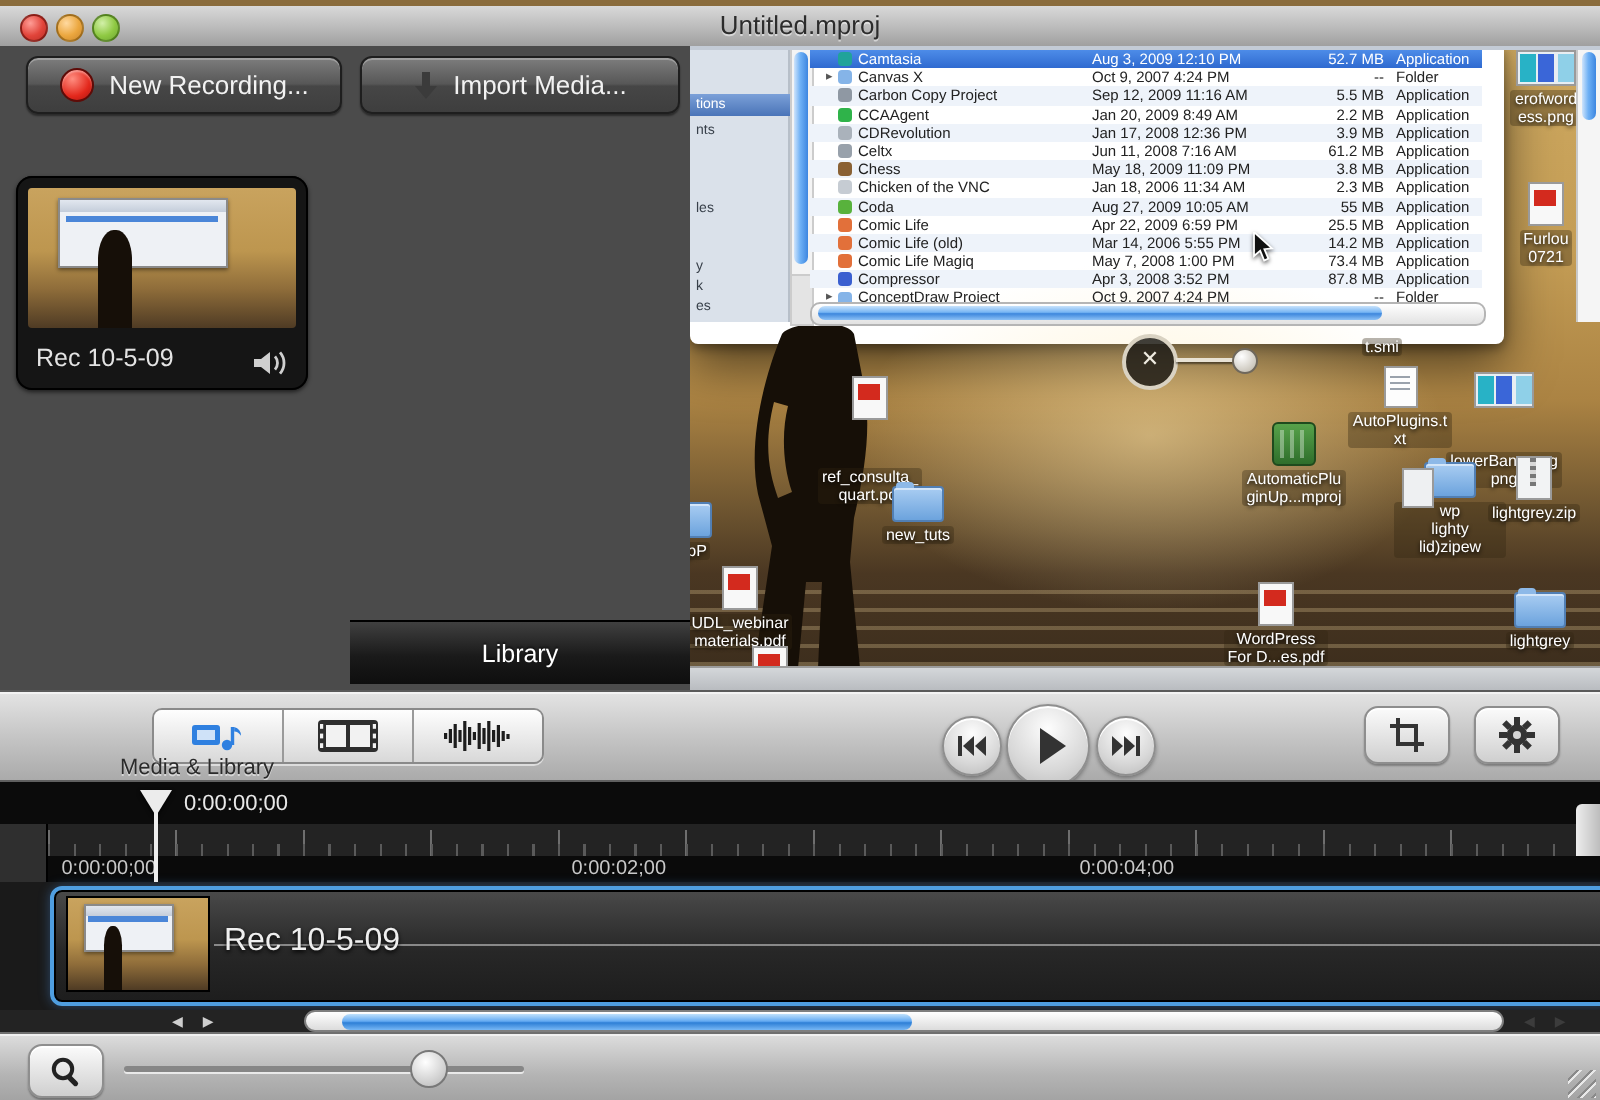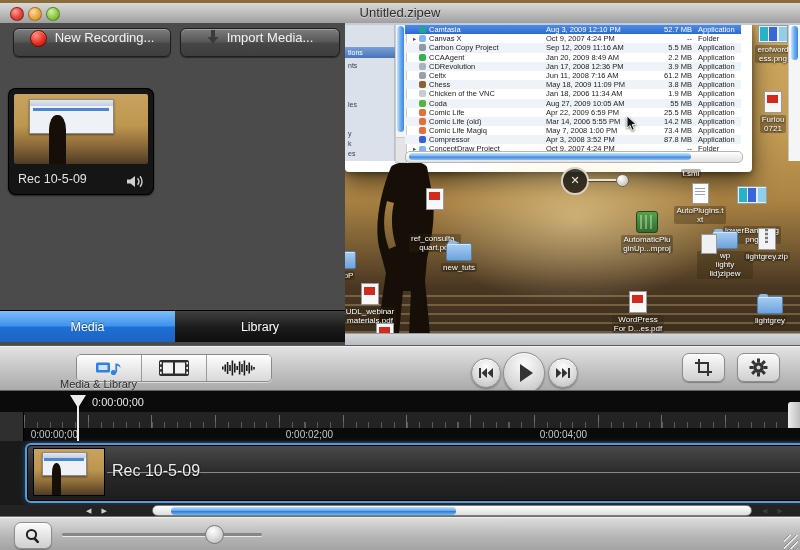--- a/index.html
+++ b/index.html
@@ -17,21 +17,21 @@
   .tl.yel{left:28px;background:radial-gradient(circle at 35% 30%,#ffd9a0,#eba73f 55%,#c9862e);border:1px solid rgba(120,80,10,.6);}
   .tl.grn{left:46px;background:radial-gradient(circle at 35% 30%,#d2f0a8,#8fc943 55%,#6da532);border:1px solid rgba(50,90,10,.6);}
   .wtitle{position:absolute;left:0;right:0;top:0;height:20px;line-height:20px;text-align:center;
     font-size:13px;color:#2c2c2c;text-shadow:0 1px 0 rgba(255,255,255,.5);}
 
   
   .leftpanel{left:0;top:23px;width:345px;height:322px;background:#4b4b4b;}
   .lbtn{position:absolute;top:5px;height:29px;border-radius:6px;border:1px solid #1e1e1e;
     background:linear-gradient(#7d7d7d,#575757 48%,#464646 52%,#3e3e3e);
     box-shadow:inset 0 1px 0 rgba(255,255,255,.28),0 1px 1px rgba(0,0,0,.45);
-    color:#f2f2f2;font-size:13px;display:flex;align-items:flex-start;justify-content:center;gap:8px;
+    color:#f2f2f2;font-size:13px;display:flex;align-items:center;justify-content:center;gap:8px;
     font-family:"Liberation Sans",sans-serif;cursor:default;}
   .recdot{width:15px;height:15px;border-radius:50%;flex:none;
     background:radial-gradient(circle at 35% 30%,#ff8d80,#e3281c 60%,#a81410);
     border:1px solid #5e0c08;box-shadow:inset 0 1px 1px rgba(255,255,255,.4);}
   .mcard{left:8px;top:65px;width:146px;height:107px;background:#151515;border-radius:8px;
     box-shadow:0 1px 2px rgba(0,0,0,.6),inset 0 0 0 1px #000;}
   .mthumb{left:6px;top:6px;width:134px;height:70px;border-radius:2px;overflow:hidden;}
   .mcap{position:absolute;left:0;right:0;bottom:0;height:28px;}
   .mcap .nm{position:absolute;left:10px;top:5px;font-size:12.5px;color:#e3e3e3;}
   .mcap svg{position:absolute;right:9px;top:8px;}
@@ -195,21 +195,21 @@
 <body>
 
 <div id="app">
 
   <div class="abs screen-edge"></div>
 
   <div class="abs titlebar">
     <span class="tl red"></span>
     <span class="tl yel"></span>
     <span class="tl grn"></span>
-    <span class="wtitle">Untitled.zipew</span>
+    <span class="wtitle">Untitled.mproj</span>
   </div>
 
   <div class="abs leftpanel">
     <button class="lbtn" style="left:13px;width:158px;">
       <span class="recdot"></span>
       <span>New Recording...</span>
     </button>
     <button class="lbtn" style="left:180px;width:160px;">
       <svg width="12" height="14">
           <path d="M4 0h4v7h3.5L6 13.5 .5 7H4z" fill="#3b3b3b"></path>
@@ -224,23 +224,20 @@
         </div>
       <div class="mcap">
         <span class="nm">Rec 10-5-09</span>
         <svg width="18" height="13" viewBox="0 0 18 13">
           <path d="M0 4.5h3.5L8 1v11L3.5 8.5H0z" fill="#cfcfcf"></path>
           <path d="M10.5 3.2a5 5 0 0 1 0 6.6M13 1.2a8 8 0 0 1 0 10.6" stroke="#cfcfcf" stroke-width="1.4" fill="none"></path>
         </svg>
       </div>
     </div>
 
-    <div class="tab tabmedia">
-      <span>Media</span>
-    </div>
     <div class="tab tablib">
       <span>Library</span>
     </div>
     <div class="paneledge"></div>
   </div>
 
   <div class="abs preview">
     <div class="abs glow"></div>
     <div class="abs waves"></div>
 
@@ -389,21 +386,21 @@
             <span class="fn">Chess</span>
             <span class="fd">May 18, 2009 11:09 PM</span>
             <span class="fs">3.8 MB</span>
             <span class="fk">Application</span>
           </div>
         <div class="frow">
             <span class="disc"></span>
             <span class="fi" style="background:#c6ccd3"></span>
             <span class="fn">Chicken of the VNC</span>
             <span class="fd">Jan 18, 2006 11:34 AM</span>
-            <span class="fs">1.9 MB</span>
+            <span class="fs">2.3 MB</span>
             <span class="fk">Application</span>
           </div>
         <div class="frow">
             <span class="disc"></span>
             <span class="fi" style="background:#58b23c"></span>
             <span class="fn">Coda</span>
             <span class="fd">Aug 27, 2009 10:05 AM</span>
             <span class="fs">55 MB</span>
             <span class="fk">Application</span>
           </div>

